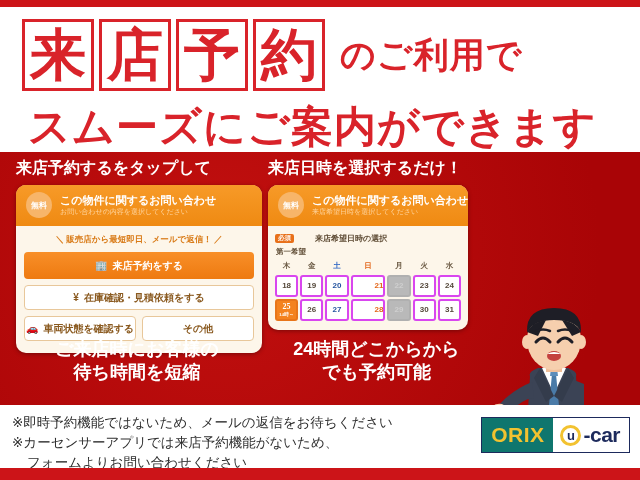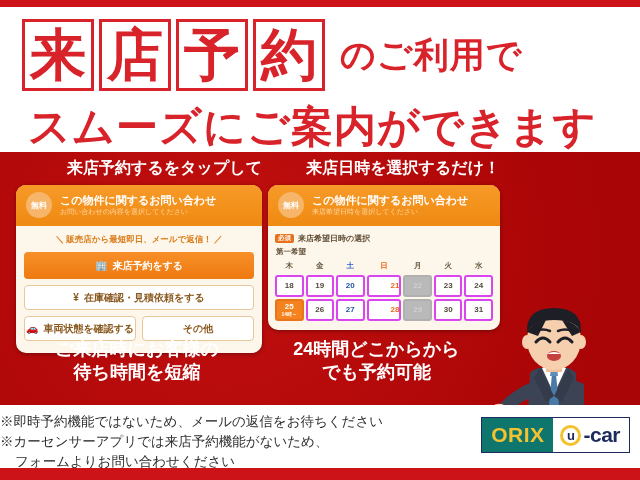--- a/index.html
+++ b/index.html
@@ -87,27 +87,27 @@
     background: #b5070b;
     background-image: radial-gradient(circle at 35% 40%, #c2100f 0%, #a90406 85%);
     overflow: hidden;
   }
 
   .col {
     position: absolute;
     top: 6px;
   }
   .col.left  { left: 16px;  width: 246px; }
-  .col.right { left: 268px; width: 232px; }
+  .col.right { left: 268px; width: 200px; }
 
   .col-title {
     color: #ffffff;
     font-size: 16px;
     font-weight: bold;
-    text-align: right;
+    text-align: left;
     letter-spacing: 0px;
     white-space: nowrap;
     margin-bottom: 6px;
   }
 
   
   .mock {
     background: #fdf6ea;
     border-radius: 10px;
     overflow: hidden;
@@ -190,20 +190,21 @@
   }
   .btn-row { display: flex; gap: 6px; }
   .btn-row .btn-outline { flex: 1 1 0; margin-bottom: 0; }
 
   
   .cal-section { padding: 7px 7px 9px 7px; }
   .cal-label-row {
     display: flex;
     align-items: center;
     margin-bottom: 3px;
+    gap: 17px;
   }
   .req-badge {
     background: #e8701a;
     color: #ffffff;
     font-size: 6.5px;
     font-weight: bold;
     padding: 1.5px 3px;
     border-radius: 2px;
     margin-right: 4px;
     line-height: 1;
@@ -253,20 +254,21 @@
   .cal-cell.sun { color: #e3661a; padding-left: 22px; }
   .cal-cell.disabled {
     background: #b9b9b9;
     border-color: #b0b0b0;
     color: #cfcfcf;
   }
   .cal-cell.selected {
     background: #f4821f;
     border-color: #e8751a;
     color: #ffffff;
+    font-family: Liberation Serif, serif;
   }
   .cal-cell .sub {
     font-size: 5px;
     font-weight: bold;
     margin-top: 1px;
     opacity: .95;
   }
 
   
   .captions {
@@ -292,26 +294,25 @@
     position: absolute;
     top: 405px;
     left: 0;
     width: 640px;
     height: 63px;
     background: #ffffff;
   }
   .footer-note {
     position: absolute;
     top: 8px;
-    left: 0;
+    left: 12px;
     color: #2e2e2e;
     font-size: 13.5px;
     line-height: 1.48;
     white-space: nowrap;
-    font-family: Liberation Mono, monospace;
   }
   .footer-note .indent { padding-left: 15px; display: block; }
 
   
   .logo {
     position: absolute;
     top: 12px;
     right: 10px;
     display: flex;
     align-items: stretch;

